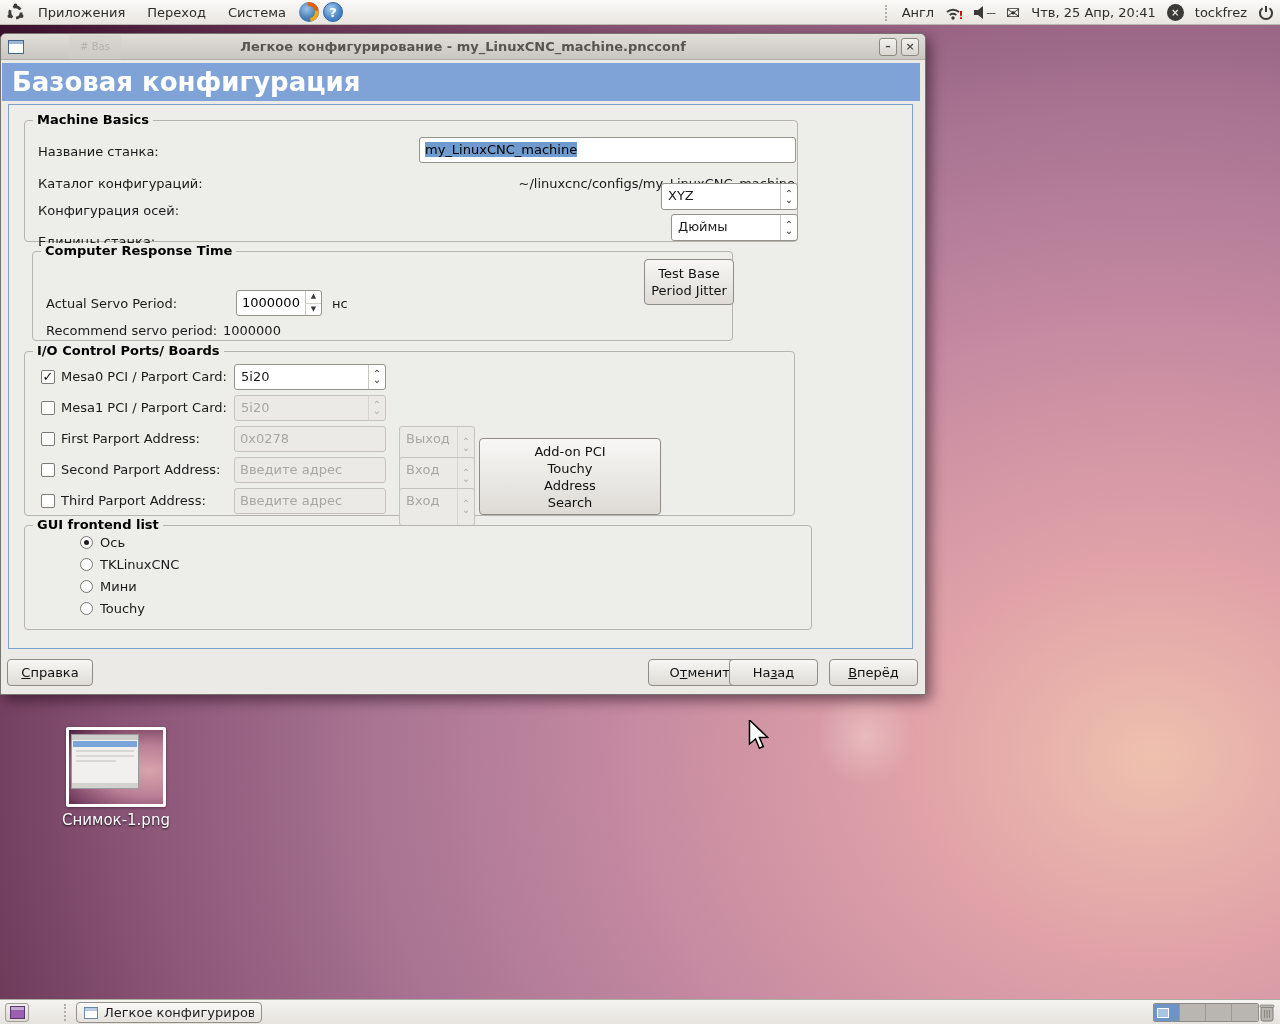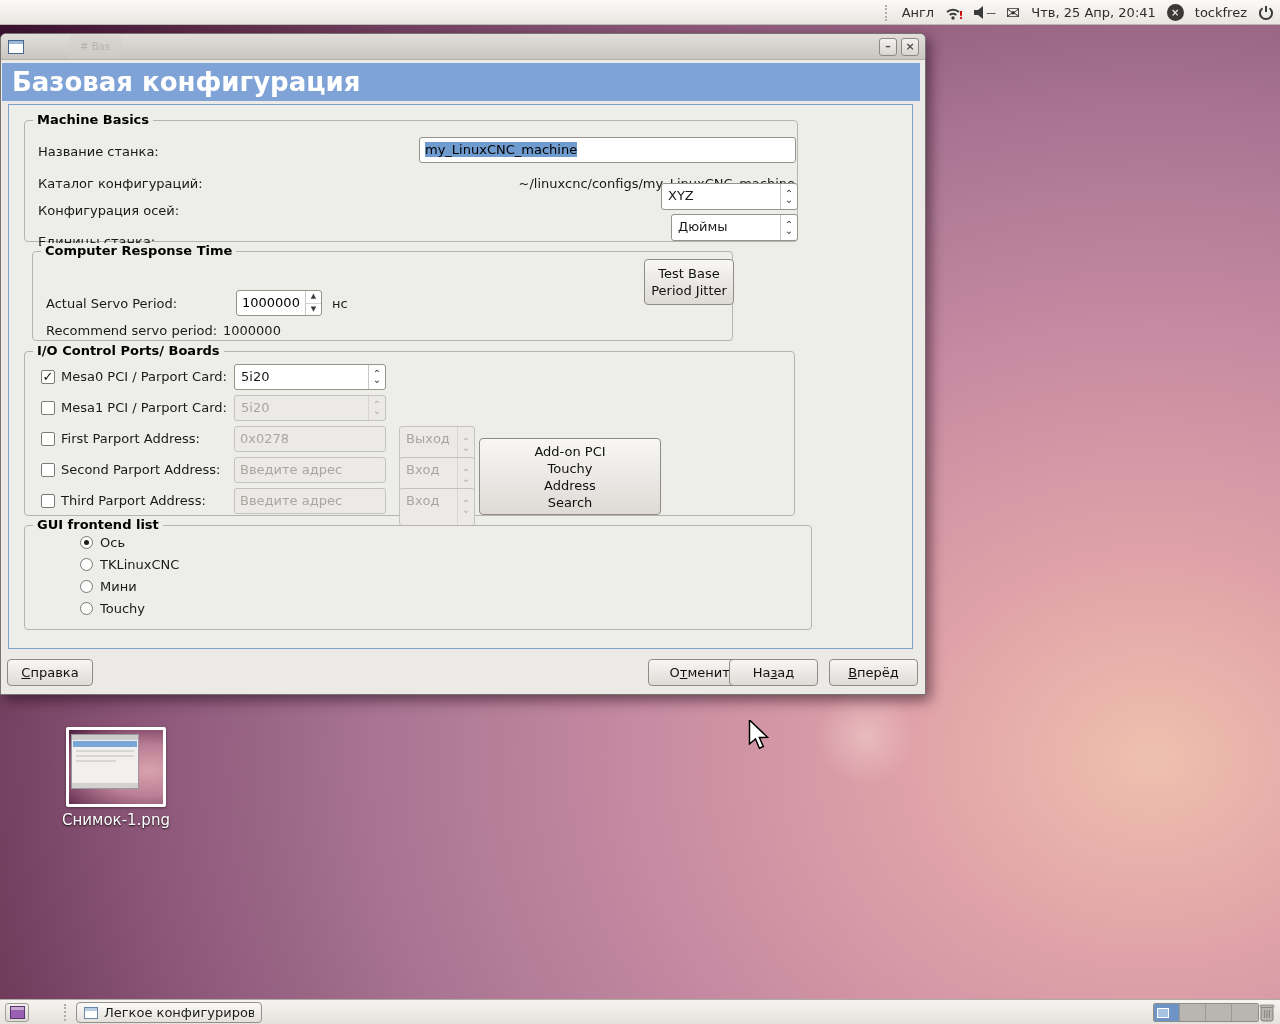--- a/index.html
+++ b/index.html
@@ -155,20 +155,33 @@
   .trash { position:absolute; left:1258px; top:2px; }
 
   .cursor { position:absolute; left:748px; top:720px; z-index:40; }
 </style>
 </head>
 <body>
 
 <div class="desktop">
 
   <div class="panel-top">
+    <div class="panel-left">
+      <svg width="19" height="19" viewBox="0 0 20 20">
+        <circle cx="10" cy="10" r="6" fill="none" stroke="#3e3c38" stroke-width="3" stroke-dasharray="8.5 4"></circle>
+        <circle cx="10" cy="2.6" r="2" fill="#3e3c38"></circle>
+        <circle cx="3.6" cy="13.8" r="2" fill="#3e3c38"></circle>
+        <circle cx="16.4" cy="13.8" r="2" fill="#3e3c38"></circle>
+      </svg>
+      <span class="menu-item">Приложения</span>
+      <span class="menu-item">Переход</span>
+      <span class="menu-item">Система</span>
+      <span class="ff-icon"></span>
+      <span class="help-icon">?</span>
+    </div>
     <div class="panel-right">
       <span class="drag-dots"></span>
       <span>Англ</span>
       <span class="tray-ico">
         <svg width="18" height="15" viewBox="0 0 18 15">
           <path d="M2,7 A9,9 0 0 1 14,7" fill="none" stroke="#3a3a3a" stroke-width="2"></path>
           <path d="M4.7,10 A5.5,5.5 0 0 1 11.3,10" fill="none" stroke="#3a3a3a" stroke-width="2"></path>
           <circle cx="8" cy="13" r="1.7" fill="#3a3a3a"></circle>
           <text x="13.5" y="14" font-size="11" font-weight="bold" fill="#cc0000">!</text>
         </svg>
@@ -189,20 +202,21 @@
           <line x1="8" y1="1" x2="8" y2="7" stroke="#3a3a3a" stroke-width="2"></line>
         </svg>
       </span>
     </div>
   </div>
 
   <div class="win">
     <div class="titlebar">
       <div class="ghost-tab"># Bas</div>
       <div class="win-icon"></div>
+      <div class="titlebar-text">Легкое конфигурирование - my_LinuxCNC_machine.pncconf</div>
       <div class="tb-btn btn-min">–</div>
       <div class="tb-btn btn-close">×</div>
     </div>
 
     <div class="hdr">Базовая конфигурация</div>
 
     <div class="content">
 
       <div class="frame" style="left:15px;top:15px;width:774px;height:122px;">
         <span class="legend">Machine Basics</span>

